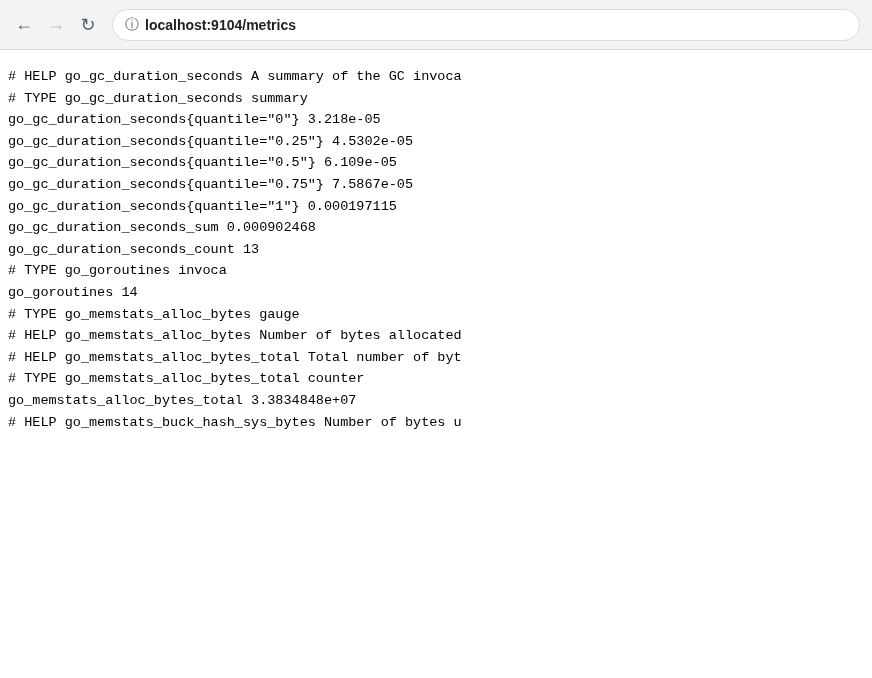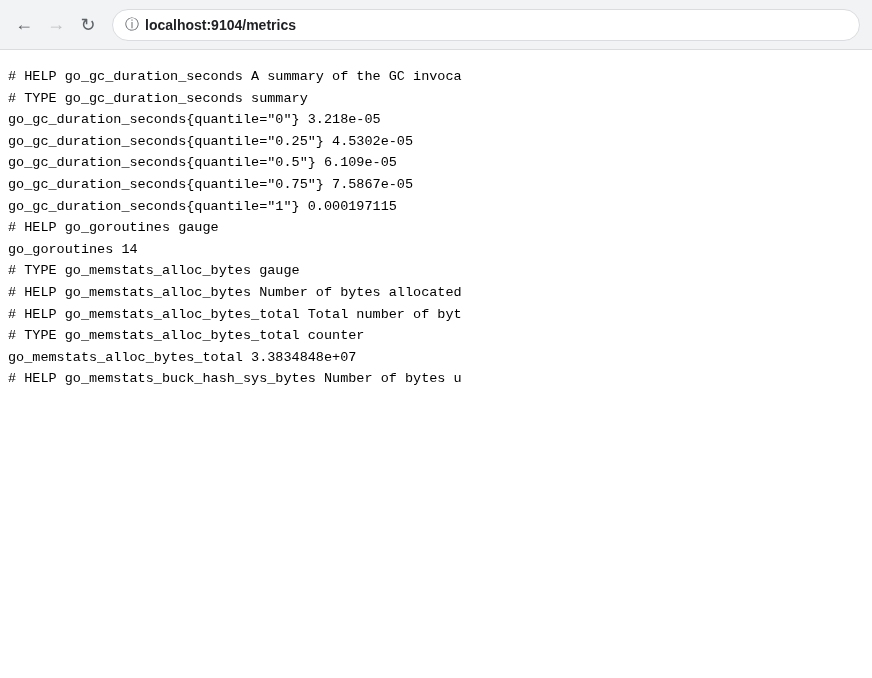--- a/index.html
+++ b/index.html
@@ -107,21 +107,23 @@
 </div>
 
 <div class="content-area">
 <span class="metrics-line"># HELP go_gc_duration_seconds A summary of the GC invoca</span>
     <span class="metrics-line"># TYPE go_gc_duration_seconds summary</span>
     <span class="metrics-line">go_gc_duration_seconds{quantile="0"} 3.218e-05</span>
     <span class="metrics-line">go_gc_duration_seconds{quantile="0.25"} 4.5302e-05</span>
     <span class="metrics-line">go_gc_duration_seconds{quantile="0.5"} 6.109e-05</span>
     <span class="metrics-line">go_gc_duration_seconds{quantile="0.75"} 7.5867e-05</span>
     <span class="metrics-line">go_gc_duration_seconds{quantile="1"} 0.000197115</span>
-    <span class="metrics-line"># HELP go_goroutines gauge</span>
+    <span class="metrics-line">go_gc_duration_seconds_sum 0.000902468</span>
+    <span class="metrics-line">go_gc_duration_seconds_count 13</span>
+    <span class="metrics-line"># TYPE go_goroutines invoca</span>
     <span class="metrics-line">go_goroutines 14</span>
     <span class="metrics-line"># TYPE go_memstats_alloc_bytes gauge</span>
     <span class="metrics-line"># HELP go_memstats_alloc_bytes Number of bytes allocated</span>
     <span class="metrics-line"># HELP go_memstats_alloc_bytes_total Total number of byt</span>
     <span class="metrics-line"># TYPE go_memstats_alloc_bytes_total counter</span>
     <span class="metrics-line">go_memstats_alloc_bytes_total 3.3834848e+07</span>
     <span class="metrics-line"># HELP go_memstats_buck_hash_sys_bytes Number of bytes u</span>
   </div>
 
 </body></html>

